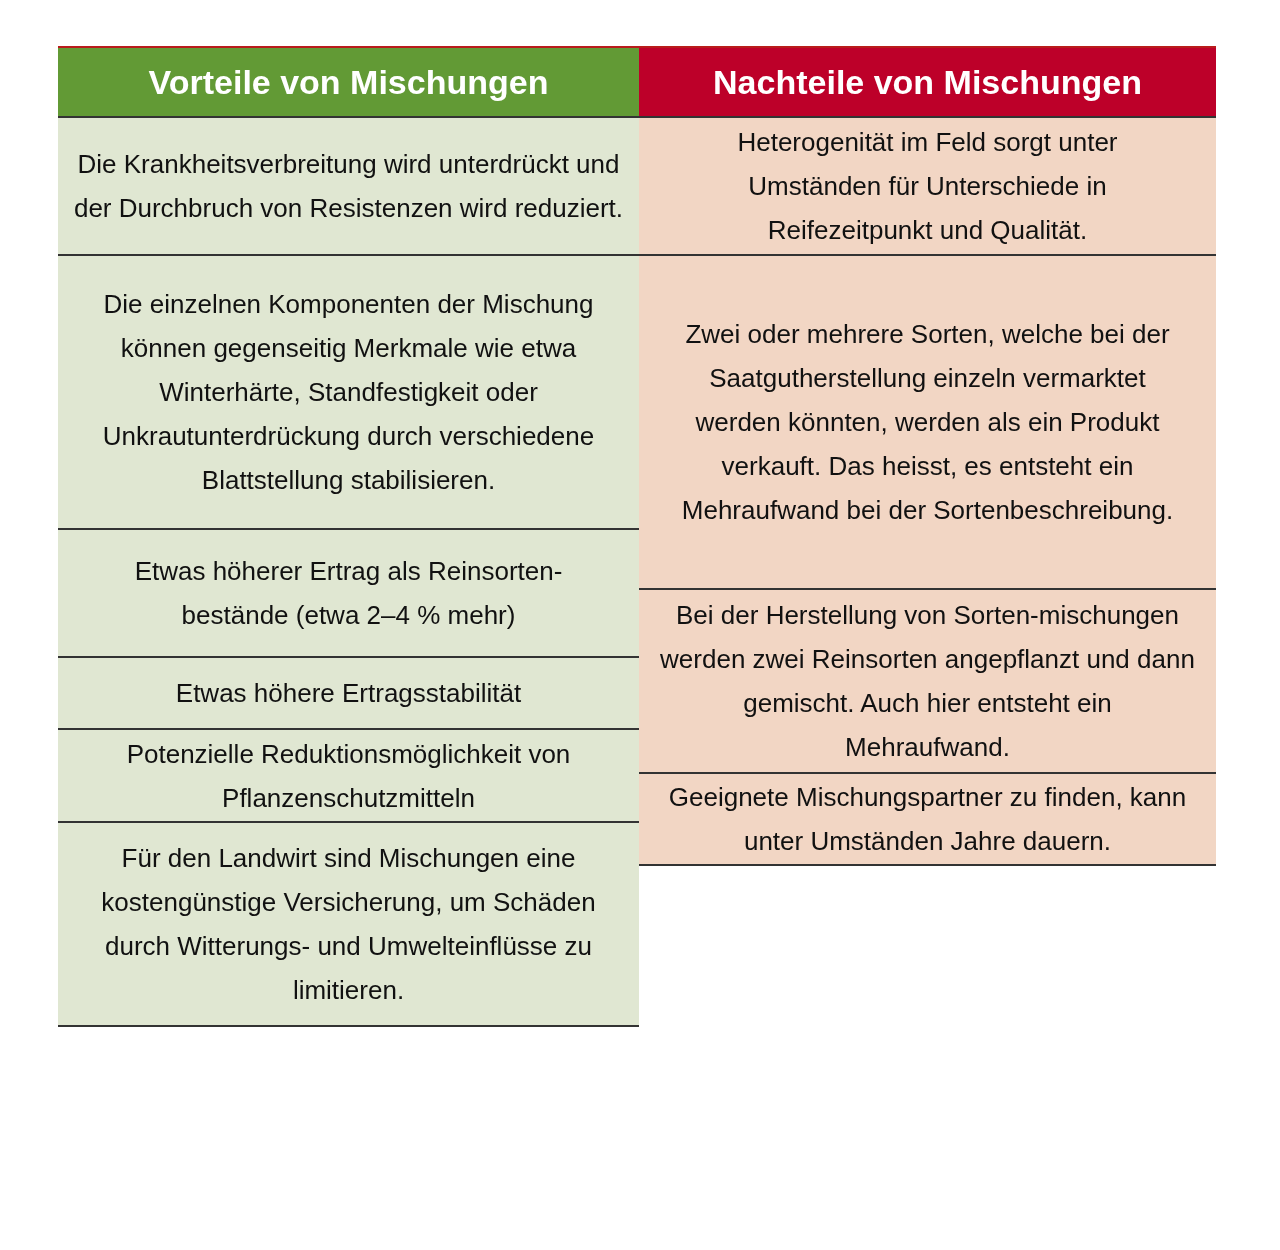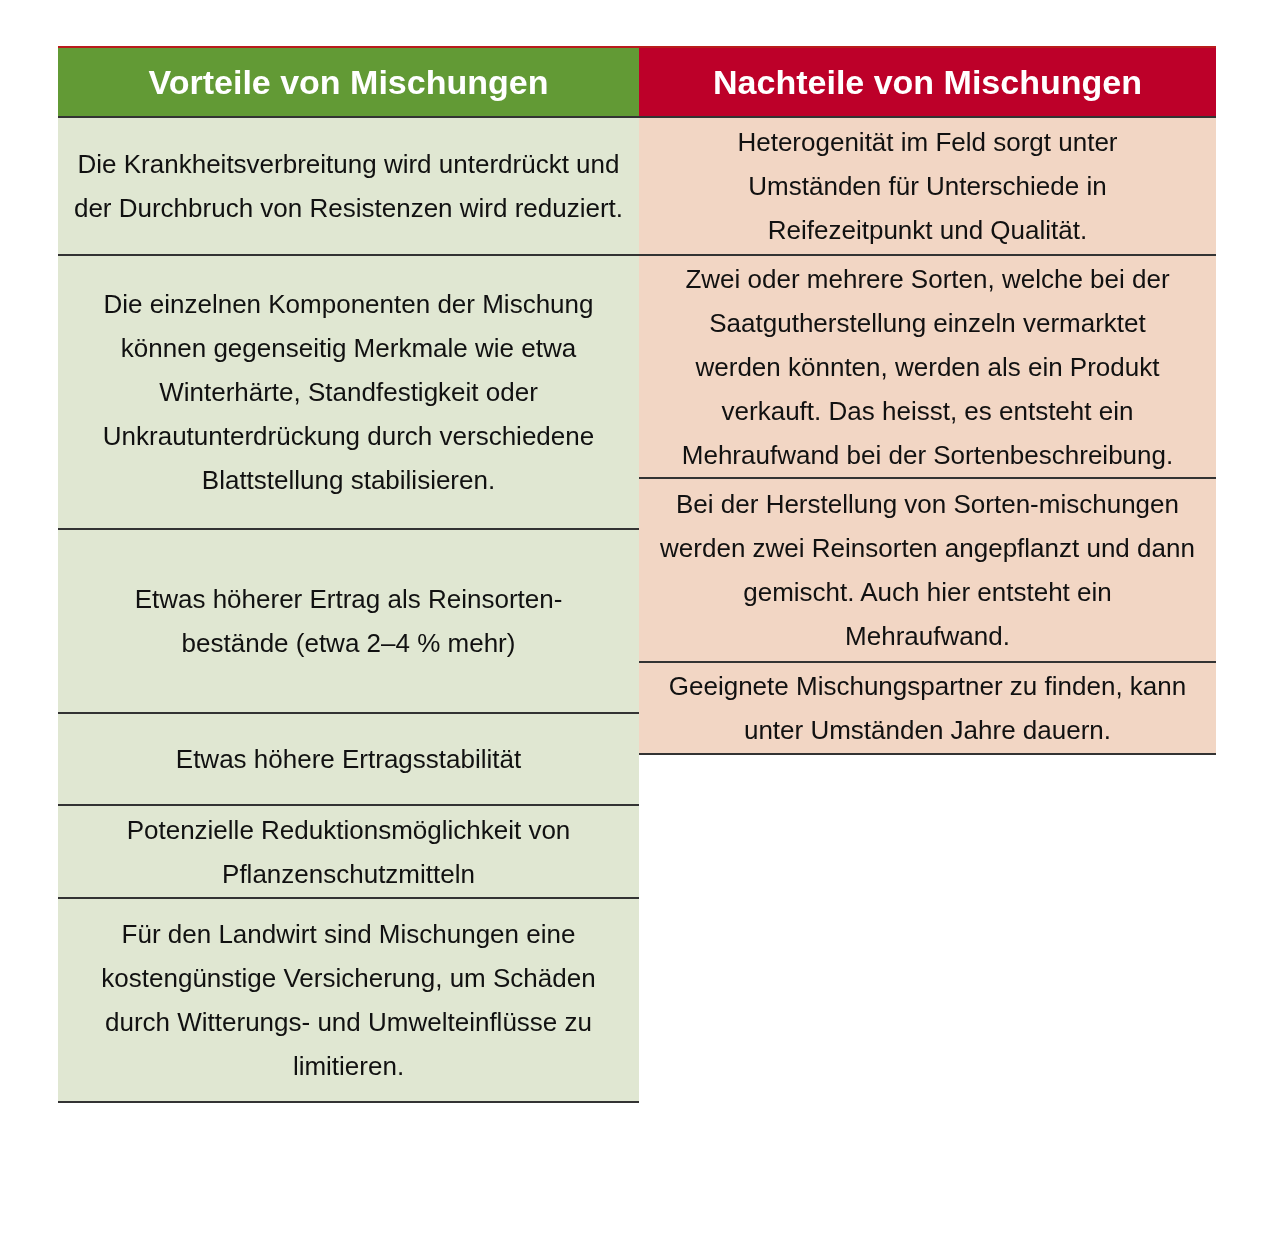--- a/index.html
+++ b/index.html
@@ -16,25 +16,25 @@
   .right .cell { background:#f2d6c4; }
 </style>
 </head>
 <body>
 
 <div class="tbl">
   <div class="col left">
     <div class="hdr">Vorteile von Mischungen</div>
     <div class="cell" style="height:138px">Die Krankheitsverbreitung wird unterdrückt und der Durchbruch von Resistenzen wird reduziert.</div>
     <div class="cell" style="height:274px;padding:16px 22px">Die einzelnen Komponenten der Mischung können gegenseitig Merkmale wie etwa Winterhärte, Standfestigkeit oder Unkrautunterdrückung durch verschiedene Blattstellung stabilisieren.</div>
-    <div class="cell" style="height:184px;padding:0 40px">Etwas höherer Ertrag als Reinsorten-bestände (etwa 2–4 % mehr)</div>
-    <div class="cell" style="height:92px">Etwas höhere Ertragsstabilität</div>
+    <div class="cell" style="height:128px;padding:0 40px">Etwas höherer Ertrag als Reinsorten-bestände (etwa 2–4 % mehr)</div>
+    <div class="cell" style="height:72px">Etwas höhere Ertragsstabilität</div>
     <div class="cell" style="height:93px;padding:16px 60px">Potenzielle Reduktionsmöglichkeit von Pflanzenschutzmitteln</div>
     <div class="cell" style="height:204px;padding:0 30px">Für den Landwirt sind Mischungen eine kostengünstige Versicherung, um Schäden durch Witterungs- und Umwelteinflüsse zu limitieren.</div>
   </div>
   <div class="col right">
     <div class="hdr">Nachteile von Mischungen</div>
     <div class="cell" style="height:138px;padding:3px 60px">Heterogenität im Feld sorgt unter Umständen für Unterschiede in Reifezeitpunkt und Qualität.</div>
-    <div class="cell" style="height:223px;padding:3px 30px">Zwei oder mehrere Sorten, welche bei der Saatgutherstellung einzeln vermarktet werden könnten, werden als ein Produkt verkauft. Das heisst, es entsteht ein Mehraufwand bei der Sortenbeschreibung.</div>
+    <div class="cell" style="height:334px;padding:3px 30px">Zwei oder mehrere Sorten, welche bei der Saatgutherstellung einzeln vermarktet werden könnten, werden als ein Produkt verkauft. Das heisst, es entsteht ein Mehraufwand bei der Sortenbeschreibung.</div>
     <div class="cell" style="height:184px;padding:4px 20px">Bei der Herstellung von Sorten-mischungen werden zwei Reinsorten angepflanzt und dann gemischt. Auch hier entsteht ein Mehraufwand.</div>
     <div class="cell" style="height:92px">Geeignete Mischungspartner zu finden, kann unter Umständen Jahre dauern.</div>
   </div>
 </div>
 
 </body></html>

